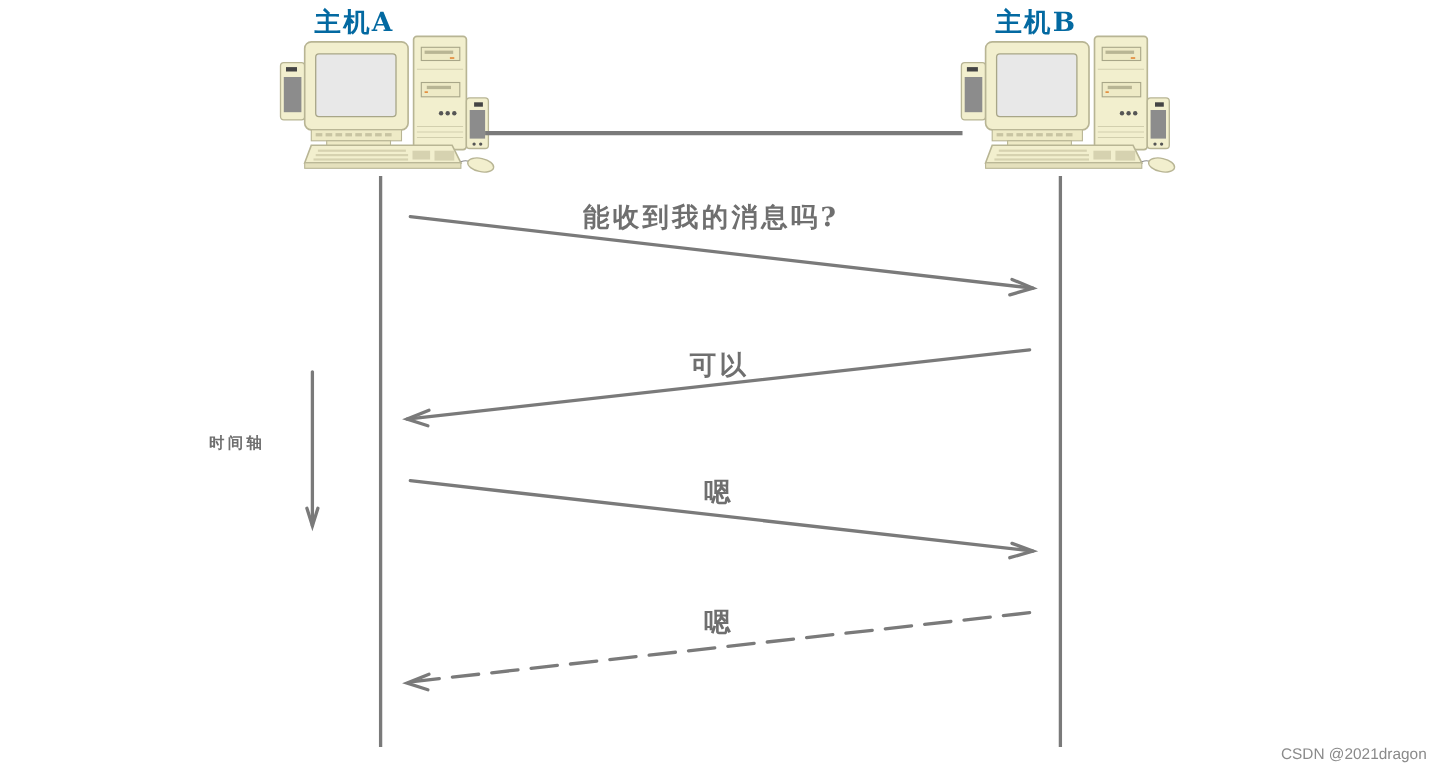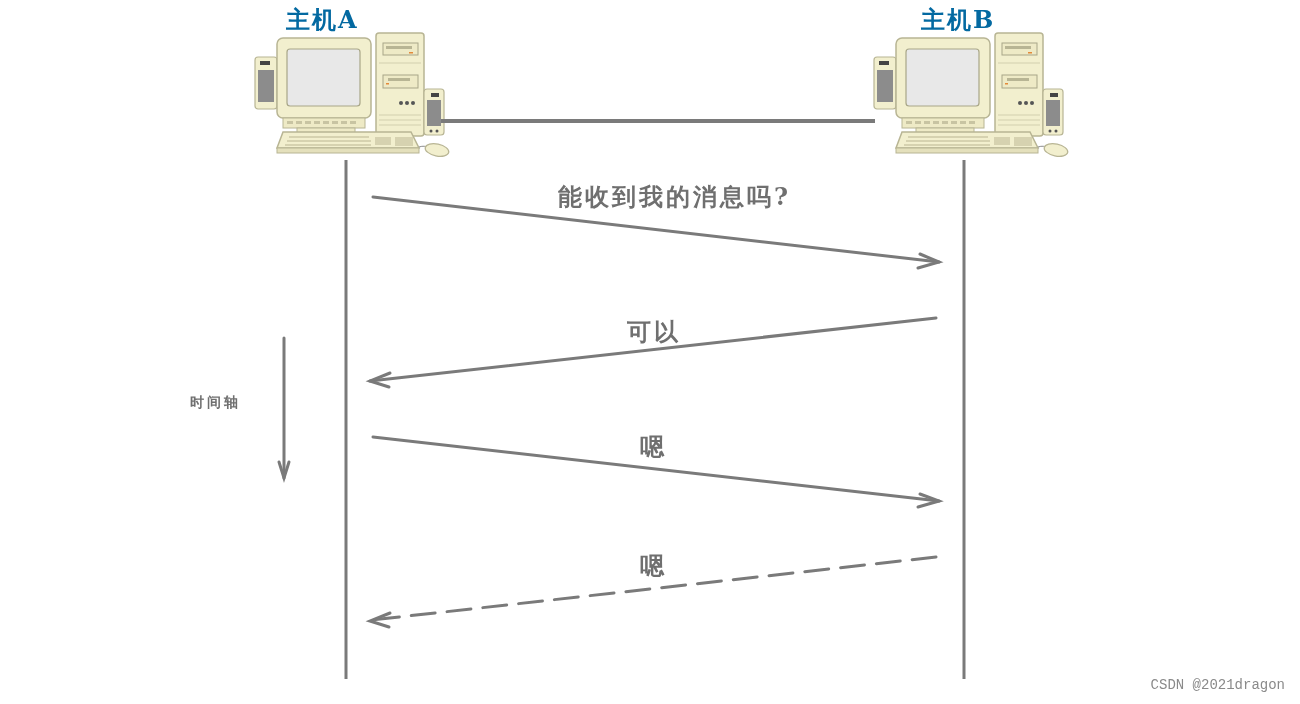--- a/index.html
+++ b/index.html
@@ -1,28 +1,28 @@
 <!DOCTYPE html>
 <html><head>
 <meta charset="utf-8">
 <style>
   html, body { margin: 0; padding: 0; background: #ffffff; }
   body { width: 1300px; height: 704px; position: relative; overflow: hidden; font-family: "DejaVu Serif", serif; }
   .label { position: absolute; color: #6f6f6f; font-family: "DejaVu Serif", serif; white-space: nowrap; }
   .host-label { font-size: 24px; font-weight: bold; color: #0369a1; letter-spacing: 2px; }
   .msg-label { font-size: 24px; font-weight: bold; letter-spacing: 3px; }
   .axis-label { font-size: 14px; font-weight: bold; letter-spacing: 3px; }
-  .watermark { position: absolute; right: 15px; bottom: 11px; font-family: Liberation Mono, monospace; font-size: 14px; color: #8a8a8a; }
+  .watermark { position: absolute; right: 3px; bottom: 11px; font-family: Liberation Sans, sans-serif; font-size: 14px; color: #8a8a8a; }
   svg.canvas { position: absolute; left: 0; top: 0; }
 </style>
 </head>
 <body>
 
 <div class="label host-label" style="left:286px; top:4px;">主机A</div>
-<div class="label host-label" style="left:905px; top:4px;margin-left:16px;">主机B</div>
+<div class="label host-label" style="left:905px; top:4px;">主机B</div>
 
 <svg class="canvas" width="1300" height="704" viewBox="0 0 1300 704">
   <defs>
     <g id="pc">
 
       <rect x="2" y="57" width="22" height="52" rx="3" fill="#f2efce" stroke="#b8b594" stroke-width="1.2"></rect>
       <rect x="7" y="61" width="10" height="4" fill="#444"></rect>
       <rect x="5" y="70" width="16" height="32" fill="#8c8c8c"></rect>
 
       <rect x="24" y="38" width="94" height="80" rx="6" fill="#f2efce" stroke="#b8b594" stroke-width="1.5"></rect>
@@ -103,20 +103,20 @@
     <line x1="936" y1="557" x2="372" y2="620" stroke-dasharray="24,12"></line>
     <polyline points="390,613 370,621 389,627"></polyline>
   </g>
 
   <g stroke="#7a7a7a" stroke-width="3" fill="none" stroke-linecap="round">
     <line x1="284" y1="338" x2="284" y2="478"></line>
     <polyline points="279,462 284,478 289,462"></polyline>
   </g>
 </svg>
 
-<div class="label msg-label" style="left:530px; top:181px;margin-left:28px;">能收到我的消息吗?</div>
+<div class="label msg-label" style="left:530px; top:181px;">能收到我的消息吗?</div>
 <div class="label msg-label" style="left:627px; top:316px;">可以</div>
 <div class="label msg-label" style="left:640px; top:431px;">嗯</div>
 <div class="label msg-label" style="left:640px; top:550px;">嗯</div>
 
 <div class="label axis-label" style="left:190px; top:394px;">时间轴</div>
 
 <div class="watermark">CSDN @2021dragon</div>
 
 </body></html>

